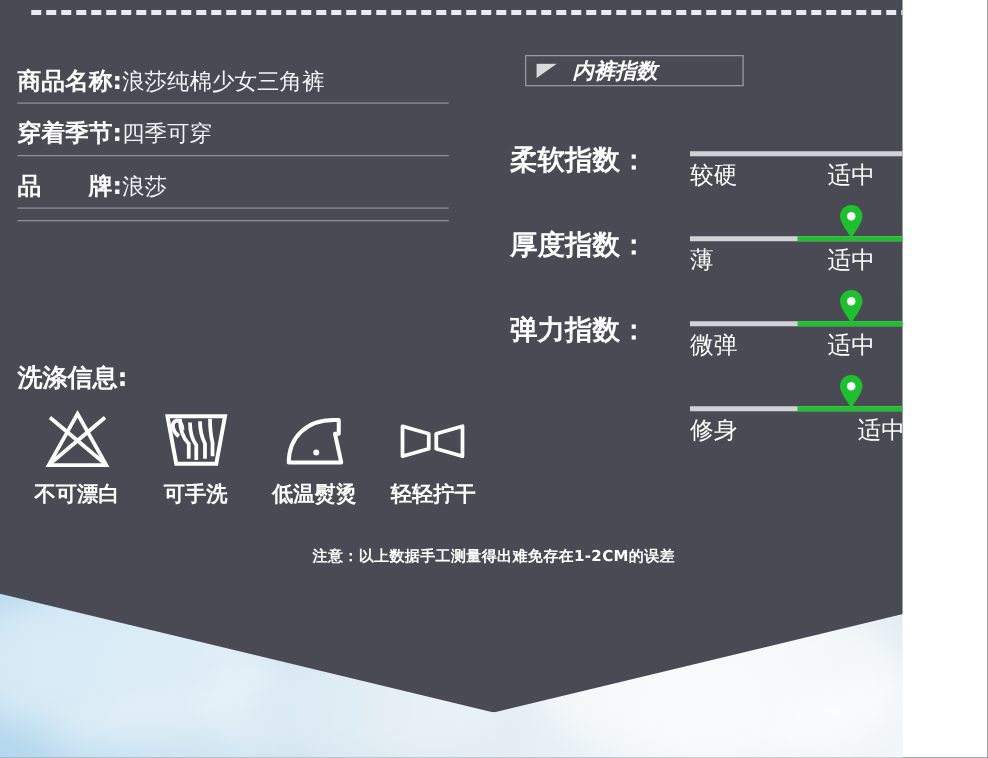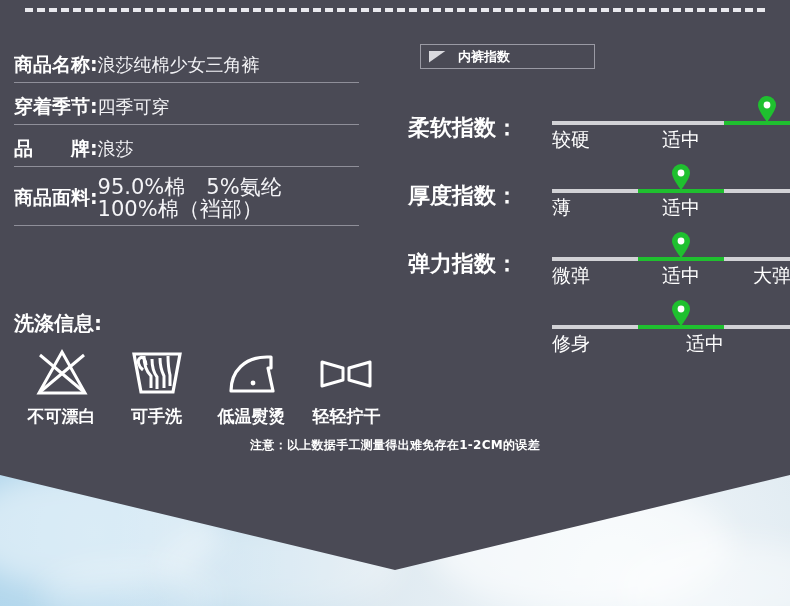--- a/index.html
+++ b/index.html
@@ -2,21 +2,21 @@
 <html><head>
 <meta charset="utf-8">
 <style>
   html,body{margin:0;padding:0;}
   body{
     width:790px;height:606px;
     font-family:"DejaVu Sans","Liberation Sans",sans-serif;
     overflow:hidden;background:#fff;
   }
   #page{
-    position:relative;width:790px;height:606px;overflow:hidden;
+    position:relative;width:722px;height:606px;overflow:hidden;
     background:
       radial-gradient(circle at 78% 95%, #f2f7fa 0%, #dfeaf1 28%, rgba(223,234,241,0) 60%),
       radial-gradient(circle at 12% 88%, #bcdcef 0%, #a9d2ea 30%, rgba(169,210,234,0) 62%),
       linear-gradient(100deg, #9dcbe6 0%, #b4d8ec 34%, #d8e8f1 62%, #eef4f7 82%, #f6fafb 100%);
   }
   
   .cloud{position:absolute;border-radius:50%;filter:blur(14px);pointer-events:none;}
   .c1{left:-40px;top:470px;width:260px;height:120px;background:rgba(255,255,255,.45);}
   .c2{left:160px;top:520px;width:240px;height:90px;background:rgba(255,255,255,.30);}
   .c3{left:430px;top:480px;width:300px;height:130px;background:rgba(255,255,255,.55);}
@@ -47,21 +47,21 @@
   }
   .val{
     font-size:18px;color:#f2f2f5;white-space:nowrap;font-weight:normal;
   }
   .val.small{font-size:16.5px;letter-spacing:-.2px;}
   .fabric-wrap{display:flex;align-items:center;}
   .fabric-lines{display:flex;flex-direction:column;line-height:1.06;}
   .fabric-lines span{font-size:21px;color:#f4f4f7;white-space:nowrap;}
 
   
-  #wash{position:absolute;left:14px;top:310px;width:380px;}
+  #wash{position:absolute;left:14px;top:289px;width:380px;}
   .wash-title{font-size:20px;font-weight:bold;color:#fff;margin-bottom:9px;}
   .icons{display:flex;align-items:flex-end;gap:0px;}
   .icon-cell{width:95px;display:flex;flex-direction:column;align-items:center;}
   .icon-cell svg{display:block;}
   .icon-cap{font-size:17px;font-weight:bold;color:#fff;margin-top:7px;white-space:nowrap;}
 
   
   #note{
     position:absolute;left:0;top:437px;width:790px;text-align:center;
     font-size:12px;font-weight:bold;color:#fff;letter-spacing:.3px;
@@ -71,21 +71,21 @@
   #right{position:absolute;left:420px;top:44px;width:360px;}
   .sect-head{
     display:inline-flex;align-items:center;
     border:1px solid #9a9aa4;height:25px;padding:0 16px 0 8px;box-sizing:border-box;
     min-width:175px;
   }
   .flag{width:17px;height:12px;margin-right:12px;
     background:#d9d9de;
     -webkit-clip-path:polygon(0 0,100% 0,0 100%);
     clip-path:polygon(0 0,100% 0,0 100%);}
-  .sect-head .t{font-size:13px;font-weight:bold;color:#fff;}
+  .sect-head .t{font-size:17px;font-weight:bold;color:#fff;font-style:italic;}
 
   .meters{margin-top:24px;}
   .meter{position:relative;height:68px;}
   .meter .name{
     position:absolute;left:-12px;top:20px;font-size:22px;font-weight:bold;color:#fff;white-space:nowrap;
   }
   .track-wrap{position:absolute;left:100px;top:0;width:258px;height:68px;margin-left:32px;}
   .track{position:absolute;left:0;top:28px;width:258px;height:4px;background:#d2d2d6;}
   .fill{position:absolute;top:28px;height:4px;background:#1fc02f;width:86px;}
   .fill.seg1{left:86px;}
@@ -135,27 +135,20 @@
 
     <div class="row" style="margin-top:6px;">
       <div class="row-inner">
         <span class="lbl">品　　牌:</span>
         <span class="val">浪莎</span>
       </div>
       <div class="sep"></div>
     </div>
 
     <div class="row" style="margin-top:4px;">
-      <div class="row-inner fabric-wrap">
-        <span class="lbl">商品面料:</span>
-        <span class="fabric-lines">
-          <span>95.0%棉　5%氨纶</span>
-          <span>100%棉（裆部）</span>
-        </span>
-      </div>
       <div class="sep"></div>
     </div>
 
 
   </div>
 
   <div id="wash">
     <div class="wash-title">洗涤信息:</div>
     <div class="icons">
 

